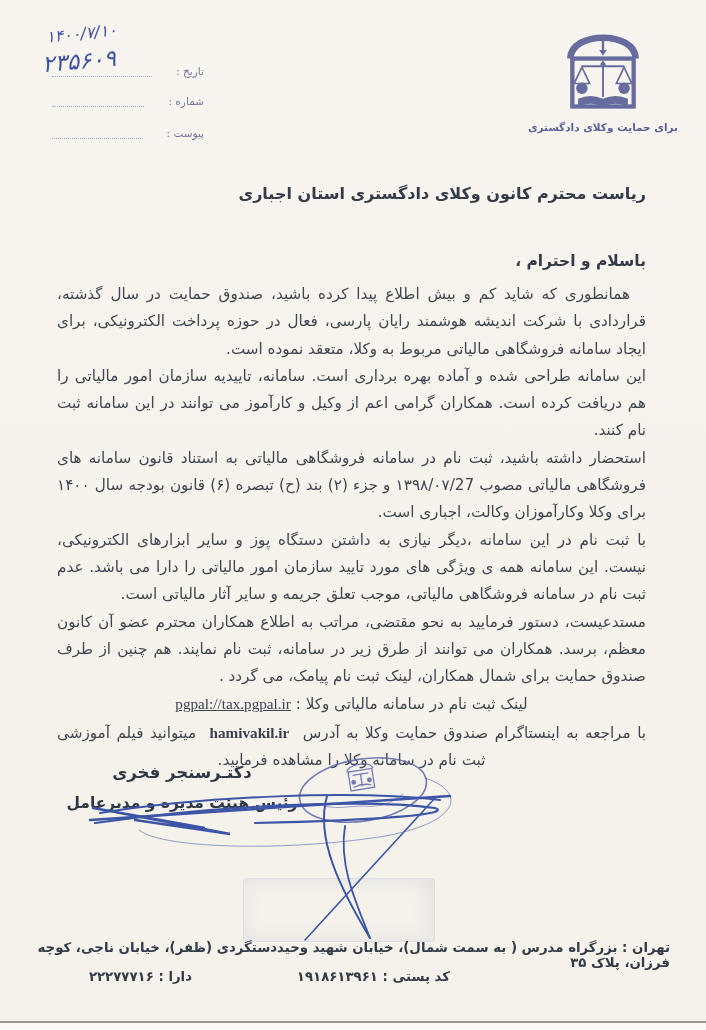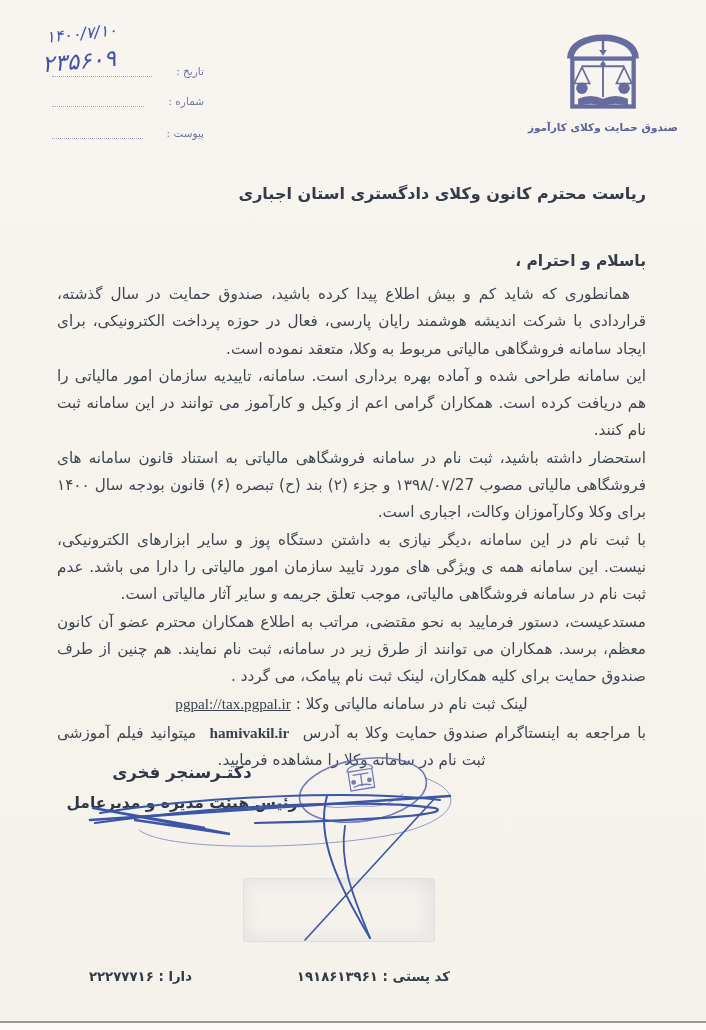--- a/index.html
+++ b/index.html
@@ -87,35 +87,35 @@
         <path d="M47 40 L50 36 L53 40 L50 44 Z" fill="#666d9e" stroke="none"></path>
         <line x1="28" y1="42" x2="72" y2="42" stroke-width="2"></line>
         <line x1="50" y1="42" x2="50" y2="74" stroke-width="2"></line>
         <path d="M28 43 L20 60 L36 60 Z" stroke-width="1.8"></path>
         <circle cx="28" cy="65" r="6" fill="#666d9e" stroke="none"></circle>
         <path d="M72 43 L64 60 L80 60 Z" stroke-width="1.8"></path>
         <circle cx="72" cy="65" r="6" fill="#666d9e" stroke="none"></circle>
         <path d="M24 76 Q37 70 50 76 Q63 70 76 76 L76 84 Q63 78 50 84 Q37 78 24 84 Z" fill="#666d9e" stroke="none"></path>
       </g>
     </svg>
-    <div class="logo-caption">صندوق حمایت وکلای کارآموز</div>
+    <div class="logo-caption">برای حمایت وکلای دادگستری</div>
   </div>
 
   <div class="recipient">
     <div>ریاست محترم کانون وکلای دادگستری استان اجباری</div>
   </div>
 
   <div class="salutation">باسلام و احترام ،</div>
 
   <div class="body-text">
     <p class="indent">همانطوری که شاید کم و بیش اطلاع پیدا کرده باشید، صندوق حمایت در سال گذشته، قراردادی با شرکت اندیشه هوشمند رایان پارسی، فعال در حوزه پرداخت الکترونیکی، برای ایجاد سامانه فروشگاهی مالیاتی مربوط به وکلا، متعقد نموده است.</p>
     <p>این سامانه طراحی شده و آماده بهره برداری است. سامانه، تاییدیه سازمان امور مالیاتی را هم دریافت کرده است. همکاران گرامی اعم از وکیل و کارآموز می توانند در این سامانه ثبت نام کنند.</p>
     <p>استحضار داشته باشید، ثبت نام در سامانه فروشگاهی مالیاتی به استناد قانون سامانه های فروشگاهی مالیاتی مصوب ۱۳۹۸/۰۷/27 و جزء (۲) بند (ح) تبصره (۶) قانون بودجه سال ۱۴۰۰ برای وکلا وکارآموزان وکالت، اجباری است.</p>
     <p>با ثبت نام در این سامانه ،دیگر نیازی به داشتن دستگاه پوز و سایر ابزارهای الکترونیکی، نیست. این سامانه همه ی ویژگی های مورد تایید سازمان امور مالیاتی را دارا می باشد. عدم ثبت نام در سامانه فروشگاهی مالیاتی، موجب تعلق جریمه و سایر آثار مالیاتی است.</p>
-    <p>مستدعیست، دستور فرمایید به نحو مقتضی، مراتب به اطلاع همکاران محترم عضو آن کانون معظم، برسد. همکاران می توانند از طرق زیر در سامانه، ثبت نام نمایند. هم چنین از طرف صندوق حمایت برای کلیه همکاران، لینک ثبت نام پیامک، می گردد .</p>
+    <p>مستدعیست، دستور فرمایید به نحو مقتضی، مراتب به اطلاع همکاران محترم عضو آن کانون معظم، برسد. همکاران می توانند از طرق زیر در سامانه، ثبت نام نمایند. هم چنین از طرف صندوق حمایت برای شمال همکاران، لینک ثبت نام پیامک، می گردد .</p>
     <p class="link-line">
       <span>لینک ثبت نام در سامانه مالیاتی وکلا :</span>
       <bdi class="url">pgpal://tax.pgpal.ir</bdi>
     </p>
     <p class="insta">
       <span>با مراجعه به اینستاگرام صندوق حمایت وکلا به آدرس</span>
       <bdi class="latin">hamivakil.ir</bdi>
       <span>میتوانید فیلم آموزشی ثبت نام در سامانه وکلا را مشاهده فرمایید.</span>
     </p>
   </div>
@@ -149,20 +149,21 @@
       <path d="M38 40 L150 60 L60 44 L175 66 L80 52" stroke-width="2.4"></path>
       <path d="M35 52 L395 28" stroke-width="2.6"></path>
       <path d="M272 28 C260 70 285 120 315 170" stroke-width="2"></path>
       <path d="M315 170 C298 128 284 95 290 58" stroke-width="1.8"></path>
       <path d="M380 30 L250 172" stroke-width="1.6"></path>
     </g>
   </svg>
 
   <div class="ghost-stamp"></div>
 
+  <div class="footer-address">تهران : بزرگراه مدرس ( به سمت شمال)، خیابان شهید وحیددستگردی (ظفر)، خیابان ناجی، کوچه فرزان، پلاک ۳۵</div>
   <div class="footer-postal">
     <span>کد پستی :</span>
     <span>۱۹۱۸۶۱۳۹۶۱</span>
   </div>
   <div class="footer-fax">
     <span>دارا :</span>
     <span>۲۲۲۷۷۷۱۶</span>
   </div>
 
   <div class="scan-edge"></div>

